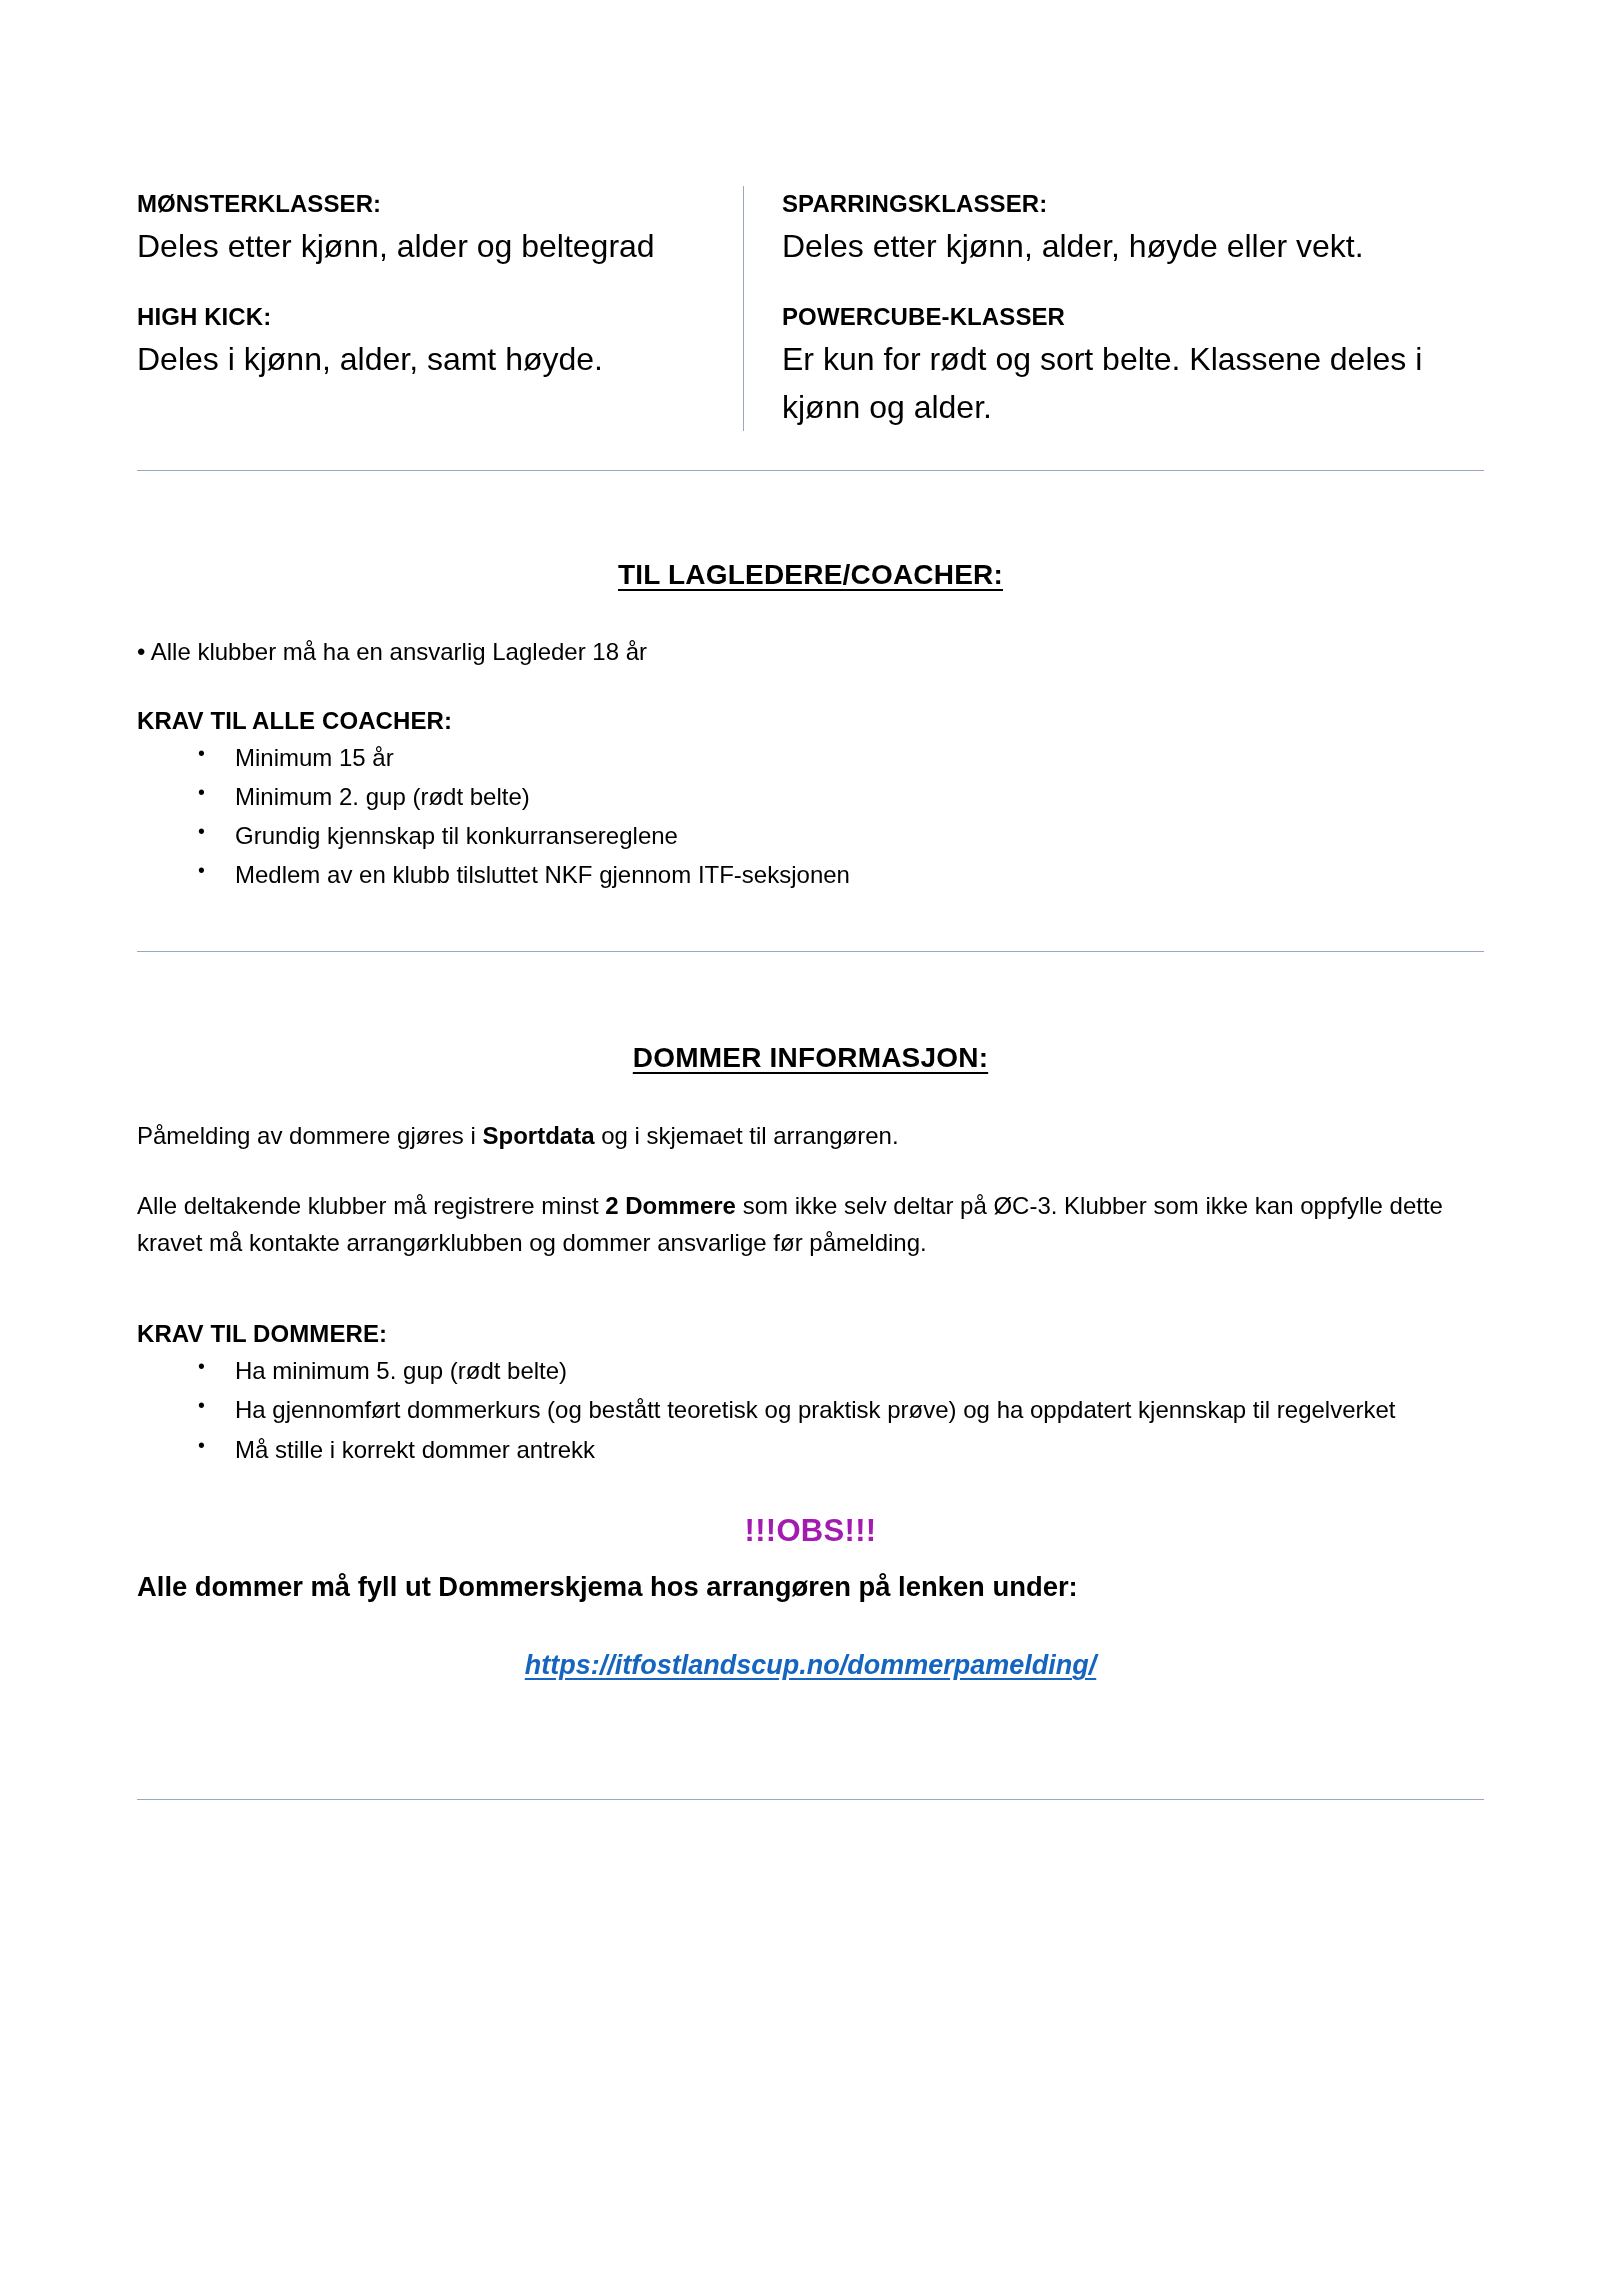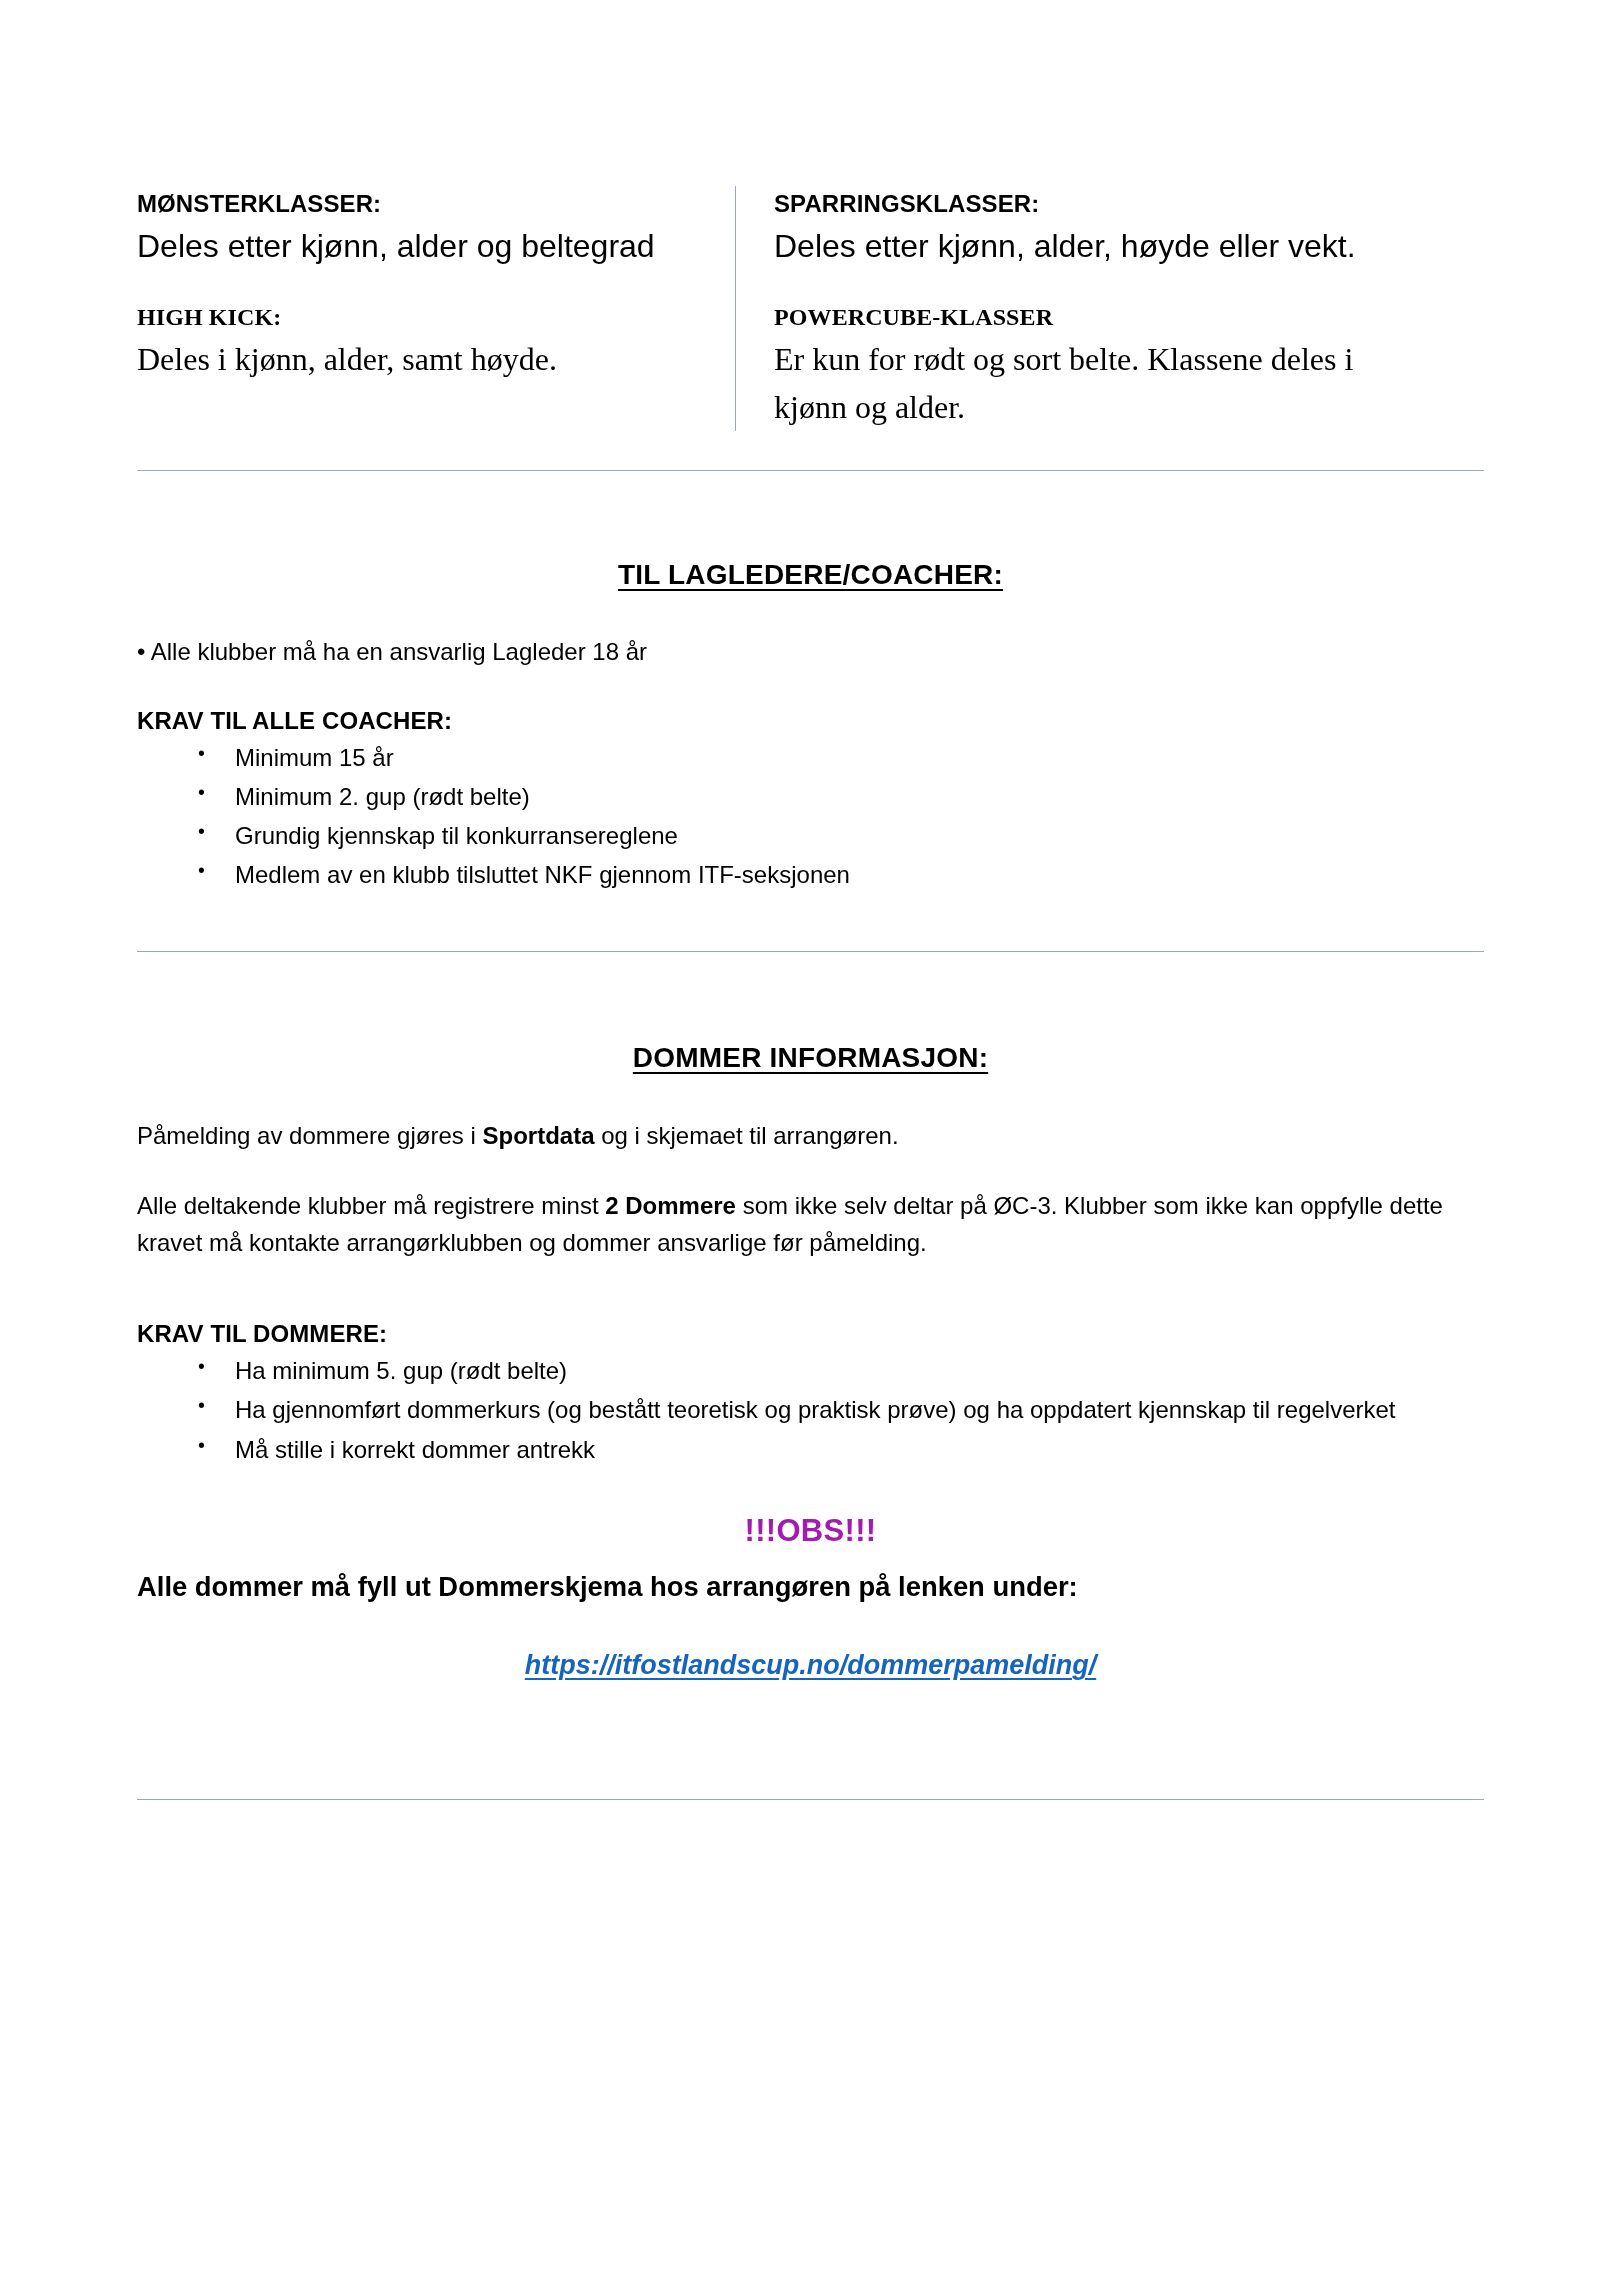--- a/index.html
+++ b/index.html
@@ -19,42 +19,41 @@
     width: 1621px;
     min-height: 2293px;
     box-sizing: border-box;
     padding: 186px 137px 118px 137px;
   }
 
   
   .class-block {
     display: flex;
     align-items: flex-start;
-    gap: 0;
+    gap: 8px;
     padding-bottom: 33px;
   }
   .class-col {
     box-sizing: border-box;
   }
   .class-col.left {
     width: 598px;
     padding-right: 29px;
   }
   .class-col.right {
     width: 686px;
     padding-left: 38px;
     border-left: 1.5px solid #9aa8bd;
     min-height: 245px;
   }
   .class-group {
     margin-bottom: 29px;
   }
   .class-group:last-child {
     margin-bottom: 0;
-    font-family: Liberation Serif, serif;
   }
   .class-heading {
     font-weight: bold;
     font-size: 24px;
     line-height: 1.5;
     letter-spacing: 0.1px;
   }
   .class-text {
     font-size: 32px;
     line-height: 1.5;

